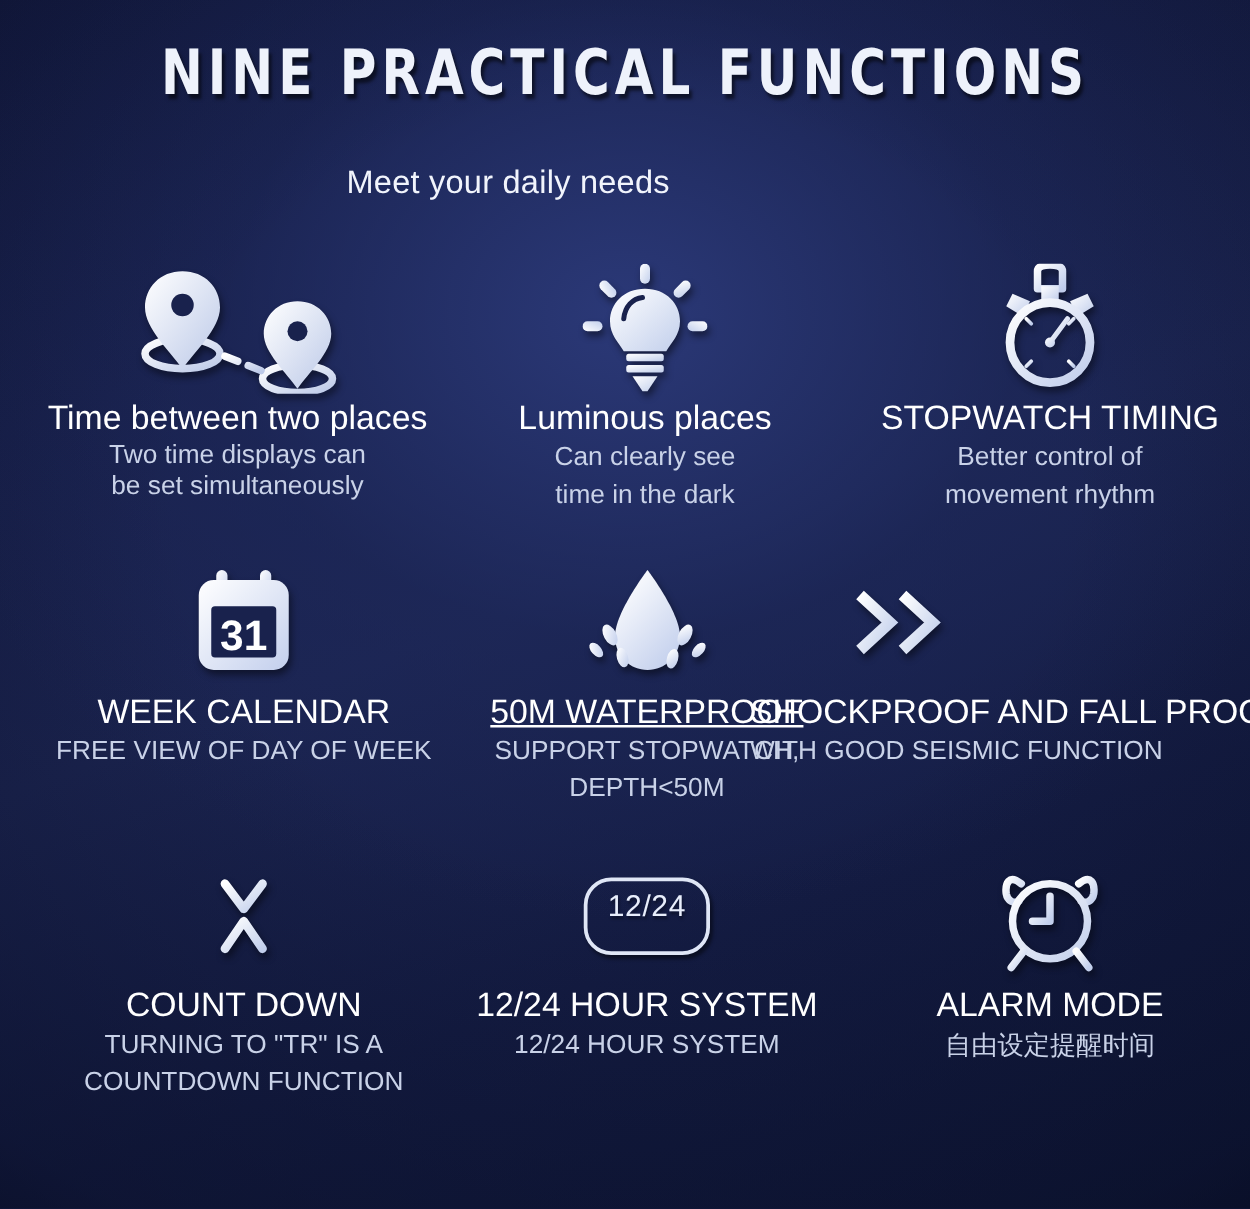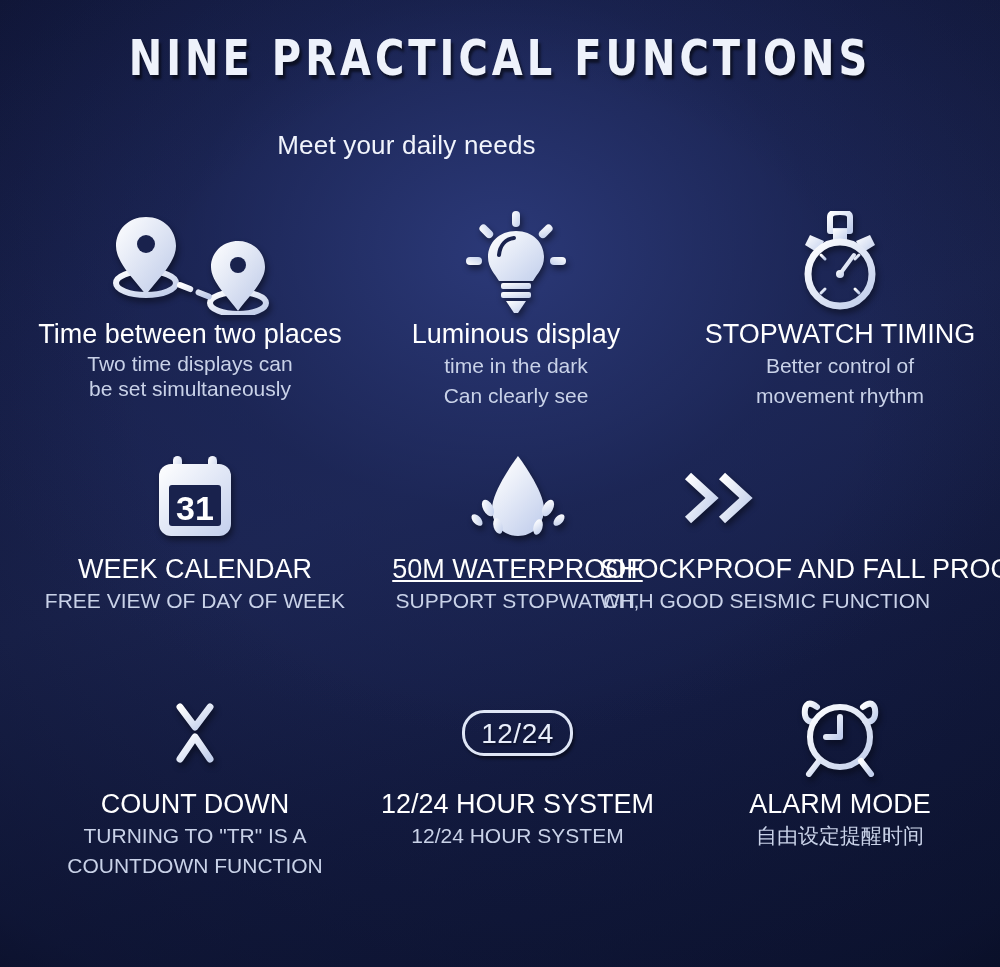--- a/index.html
+++ b/index.html
@@ -120,22 +120,22 @@
 
   
   .r3c1 { left: -110px; width: 610px; }
   .r3c2 { left: 275px; width: 485px; }
   .r3c3 { left: 640px; width: 400px; }
 
   .pill {
     display: inline-block;
     border: 3px solid #dfe6f6;
     border-radius: 22px;
-    padding: 4px 16px 2px;
-    font-size: 28px;
+    padding: 4px 16px 18px;
+    font-size: 24px;
     line-height: 34px;
     color: #e8eefb;
     letter-spacing: 0.5px;
     box-shadow: 2px 3px 3px rgba(0,0,0,0.45);
     text-shadow: 1px 2px 2px rgba(0,0,0,0.35);
     text-align: center;
   }
   .cn { font-family: "DejaVu Sans", sans-serif; }
 </style>
 </head>
@@ -190,23 +190,23 @@
               <rect x="46" y="0" width="8" height="16" rx="4" transform="rotate(90 50 50)"></rect>
               <rect x="46" y="0" width="8" height="16" rx="4" transform="rotate(-90 50 50)"></rect>
             </g>
             <path d="M50 20 C33 20 22 32 22 46 C22 57 29 63 33 70 L67 70 C71 63 78 57 78 46 C78 32 67 20 50 20 Z" fill="url(#gBulb)"></path>
             <rect x="35" y="72" width="30" height="6" rx="2" fill="url(#gBulb)"></rect>
             <rect x="35" y="81" width="30" height="6" rx="2" fill="url(#gBulb)"></rect>
             <path d="M40 90 L60 90 L52 102 L48 102 Z" fill="url(#gBulb)"></path>
             <path d="M33 44 C34 34 40 28 48 27" fill="none" stroke="#19224d" stroke-width="4" stroke-linecap="round"></path>
           </svg>
         </div>
-        <div class="cap">Luminous display</div>
+        <div class="cap">Luminous places</div>
+        <div class="sub">Can clearly see</div>
         <div class="sub">time in the dark</div>
-        <div class="sub">Can clearly see</div>
       </div>
 
       <div class="cell r1c3">
         <div class="icon-wrap">
           <svg width="96" height="104" viewBox="0 0 96 104">
             <defs>
               <linearGradient id="gWatch" x1="0" y1="0" x2="1" y2="1">
                 <stop offset="0%" stop-color="#ffffff"></stop>
                   <stop offset="100%" stop-color="#bfcceb"></stop>
               </linearGradient>
@@ -273,20 +273,21 @@
               <ellipse cx="11" cy="66" rx="4" ry="7" transform="rotate(-42 11 66)"></ellipse>
               <ellipse cx="32" cy="72" rx="4.5" ry="8" transform="rotate(-16 32 72)"></ellipse>
               <ellipse cx="82" cy="54" rx="5" ry="9" transform="rotate(28 82 54)"></ellipse>
               <ellipse cx="93" cy="66" rx="4" ry="7" transform="rotate(42 93 66)"></ellipse>
               <ellipse cx="72" cy="73" rx="4.5" ry="8" transform="rotate(16 72 73)"></ellipse>
             </g>
           </svg>
         </div>
         <div class="cap">50M WATERPROOF</div>
         <div class="sub">SUPPORT STOPWATCH,</div>
+        <div class="sub">DEPTH&lt;50M</div>
       </div>
 
       <div class="cell r2c3">
         <div class="icon-wrap">
           <svg width="88" height="88" viewBox="0 0 88 88">
             <defs>
               <linearGradient id="gShock" x1="0" y1="0" x2="1" y2="1">
                 <stop offset="0%" stop-color="#ffffff"></stop>
                   <stop offset="100%" stop-color="#c2cfec"></stop>
               </linearGradient>

